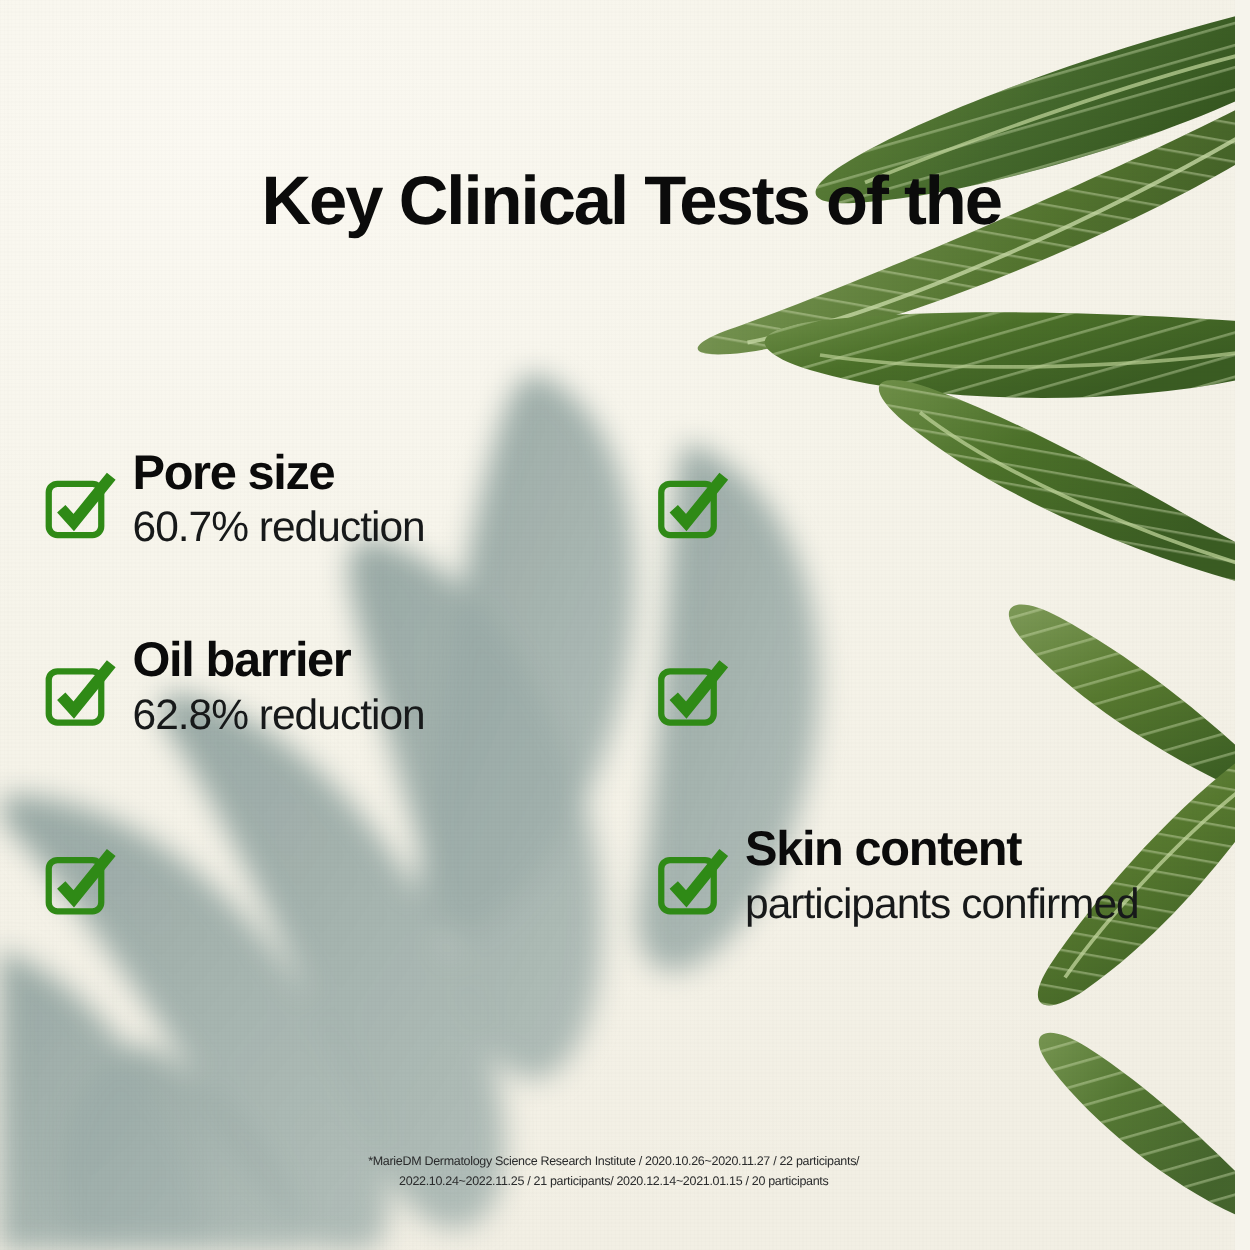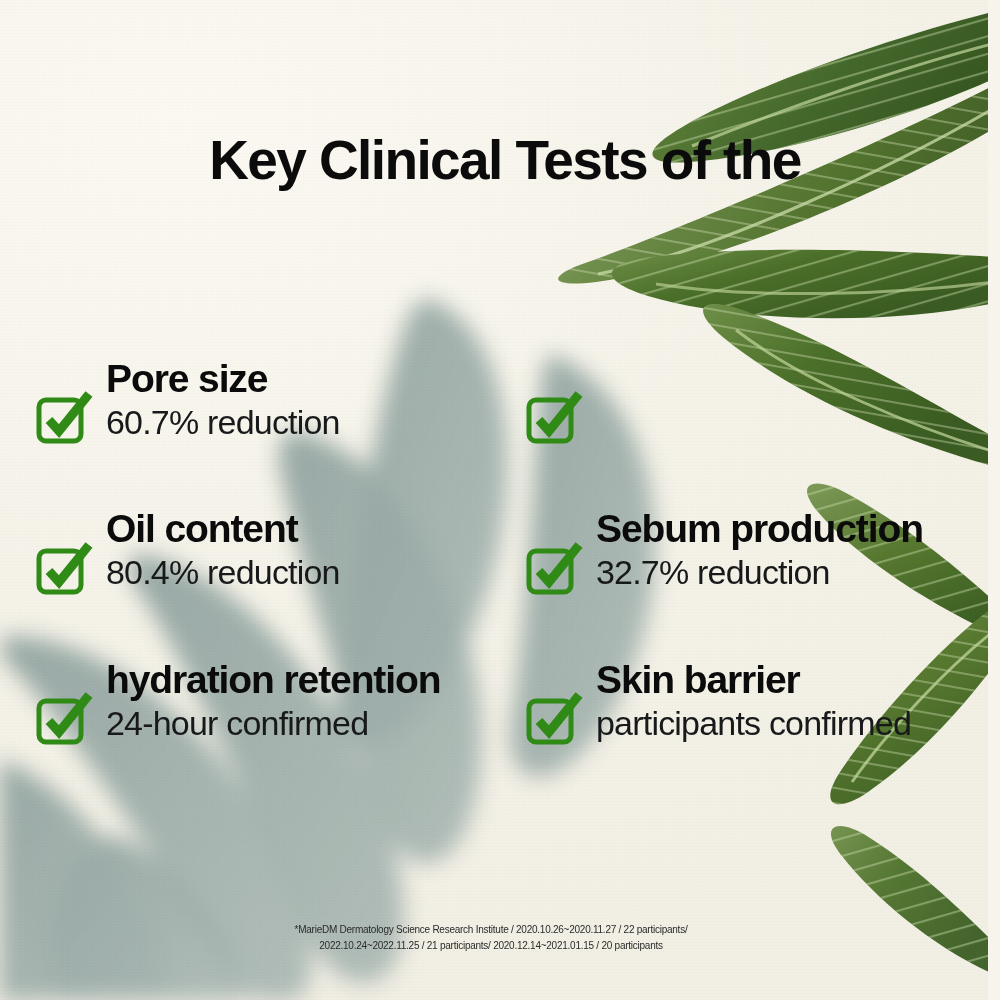--- a/index.html
+++ b/index.html
@@ -83,21 +83,21 @@
 
   .row {
     display: flex;
     width: 1000px;
     margin-bottom: 64px;
   }
   .row:last-child { margin-bottom: 0; }
 
   .cell {
     display: flex;
-    align-items: flex-end;
+    align-items: center;
   }
   .cell.left  { width: 500px; padding-left: 36px; }
   .cell.right { width: 500px; padding-left: 26px; }
 
   .check-icon {
     flex: 0 0 auto;
     width: 58px;
     height: 52px;
     margin-top: 8px;
     margin-right: 12px;
@@ -333,60 +333,52 @@
 
       <div class="row">
         <div class="cell left">
           <span class="check-icon">
             <svg width="58" height="52" viewBox="0 0 58 52">
               <rect x="3" y="8" width="42" height="41" rx="7" ry="7" fill="none" stroke="#2f8a16" stroke-width="5"></rect>
               <path d="M13 28 L23 39 L53 2" fill="none" stroke="#2f8a16" stroke-width="9" stroke-linecap="butt" stroke-linejoin="miter"></path>
             </svg>
           </span>
           <span class="labels">
-            <span class="metric-title">Oil content</span>
-            <span class="metric-sub">80.4% reduction</span>
+            <span class="metric-title">Oil barrier</span>
+            <span class="metric-sub">62.8% reduction</span>
           </span>
         </div>
         <div class="cell right">
           <span class="check-icon">
             <svg width="58" height="52" viewBox="0 0 58 52">
               <rect x="3" y="8" width="42" height="41" rx="7" ry="7" fill="none" stroke="#2f8a16" stroke-width="5"></rect>
               <path d="M13 28 L23 39 L53 2" fill="none" stroke="#2f8a16" stroke-width="9" stroke-linecap="butt" stroke-linejoin="miter"></path>
             </svg>
-          </span>
-          <span class="labels">
-            <span class="metric-title">Sebum production</span>
-            <span class="metric-sub">32.7% reduction</span>
           </span>
         </div>
       </div>
 
       <div class="row">
         <div class="cell left">
           <span class="check-icon">
             <svg width="58" height="52" viewBox="0 0 58 52">
               <rect x="3" y="8" width="42" height="41" rx="7" ry="7" fill="none" stroke="#2f8a16" stroke-width="5"></rect>
               <path d="M13 28 L23 39 L53 2" fill="none" stroke="#2f8a16" stroke-width="9" stroke-linecap="butt" stroke-linejoin="miter"></path>
             </svg>
           </span>
+        </div>
+        <div class="cell right">
+          <span class="check-icon">
+            <svg width="58" height="52" viewBox="0 0 58 52">
+              <rect x="3" y="8" width="42" height="41" rx="7" ry="7" fill="none" stroke="#2f8a16" stroke-width="5"></rect>
+              <path d="M13 28 L23 39 L53 2" fill="none" stroke="#2f8a16" stroke-width="9" stroke-linecap="butt" stroke-linejoin="miter"></path>
+            </svg>
+          </span>
           <span class="labels">
-            <span class="metric-title">hydration retention</span>
-            <span class="metric-sub">24-hour confirmed</span>
-          </span>
-        </div>
-        <div class="cell right">
-          <span class="check-icon">
-            <svg width="58" height="52" viewBox="0 0 58 52">
-              <rect x="3" y="8" width="42" height="41" rx="7" ry="7" fill="none" stroke="#2f8a16" stroke-width="5"></rect>
-              <path d="M13 28 L23 39 L53 2" fill="none" stroke="#2f8a16" stroke-width="9" stroke-linecap="butt" stroke-linejoin="miter"></path>
-            </svg>
-          </span>
-          <span class="labels">
-            <span class="metric-title">Skin barrier</span>
+            <span class="metric-title">Skin content</span>
             <span class="metric-sub">participants confirmed</span>
           </span>
         </div>
       </div>
 
     </div>
 
     <div class="footnote">
       <span class="fline">*MarieDM Dermatology Science Research Institute / 2020.10.26~2020.11.27 / 22 participants/</span>
       <span class="fline">2022.10.24~2022.11.25 / 21 participants/ 2020.12.14~2021.01.15 / 20 participants</span>

